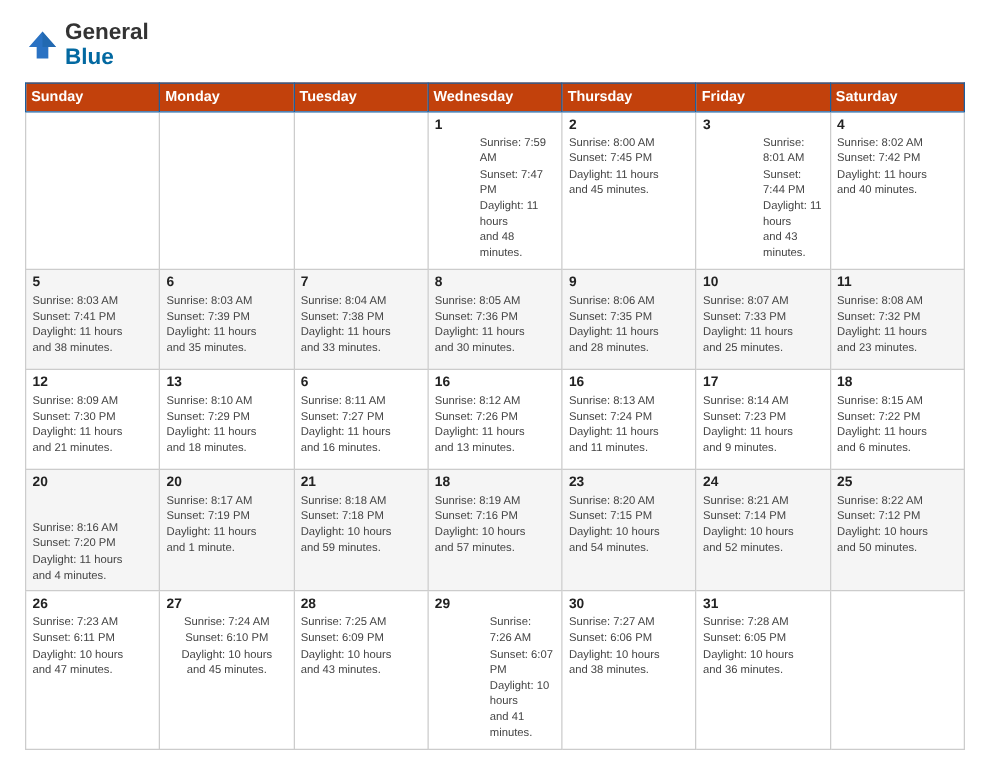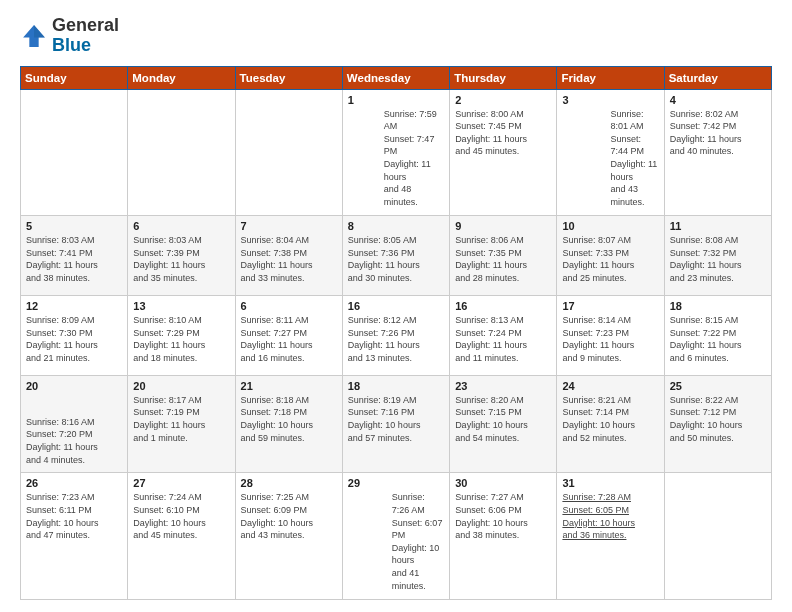--- a/index.html
+++ b/index.html
@@ -321,21 +321,21 @@
         <tr>
           <td>
             <span class="day-num">26</span>
             <div class="day-info" style="white-space: pre-line;">Sunrise: 7:23 AM
 Sunset: 6:11 PM
 Daylight: 10 hours
 and 47 minutes.</div>
           </td>
           <td>
             <span class="day-num">27</span>
-            <div class="day-info" style="white-space: pre-line;">Sunrise: 7:24 AM
+            <div class="day-info" style="white-space: pre-line; text-align: center;">Sunrise: 7:24 AM
 Sunset: 6:10 PM
 Daylight: 10 hours
 and 45 minutes.</div>
           </td>
           <td>
             <span class="day-num">28</span>
             <div class="day-info" style="white-space: pre-line;">Sunrise: 7:25 AM
 Sunset: 6:09 PM
 Daylight: 10 hours
 and 43 minutes.</div>
@@ -349,21 +349,21 @@
           </td>
           <td>
             <span class="day-num">30</span>
             <div class="day-info" style="white-space: pre-line;">Sunrise: 7:27 AM
 Sunset: 6:06 PM
 Daylight: 10 hours
 and 38 minutes.</div>
           </td>
           <td>
             <span class="day-num">31</span>
-            <div class="day-info" style="white-space: pre-line; text-decoration: underline;">Sunrise: 7:28 AM
+            <div class="day-info" style="white-space: pre-line;">Sunrise: 7:28 AM
 Sunset: 6:05 PM
 Daylight: 10 hours
 and 36 minutes.</div>
           </td>
           <td class="empty-cell"></td>
         </tr>
       </tbody>
   </table>
 </div>
 

